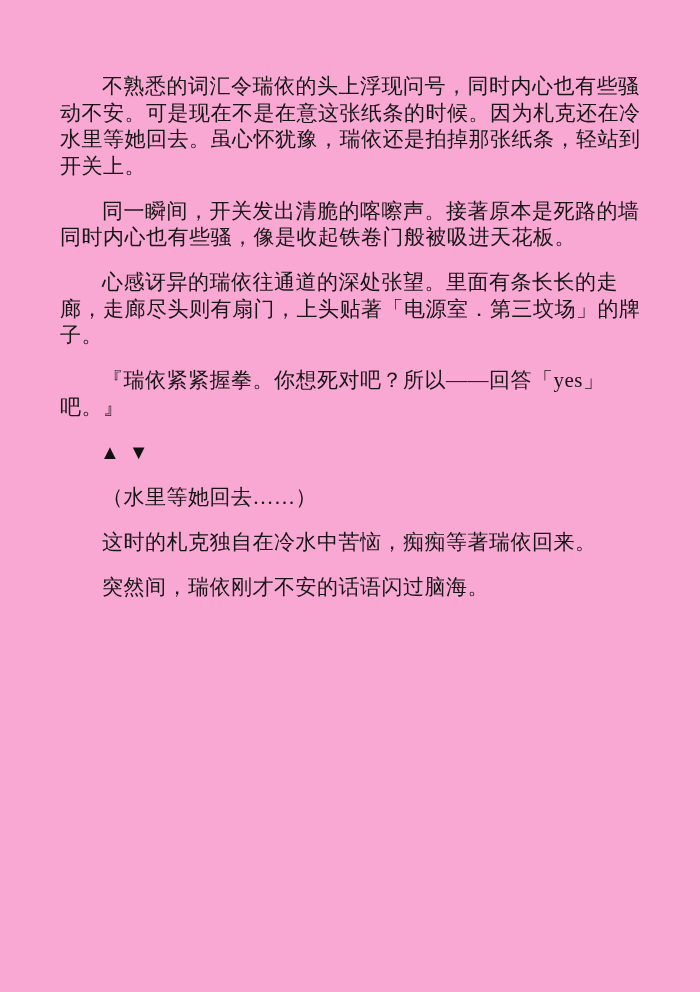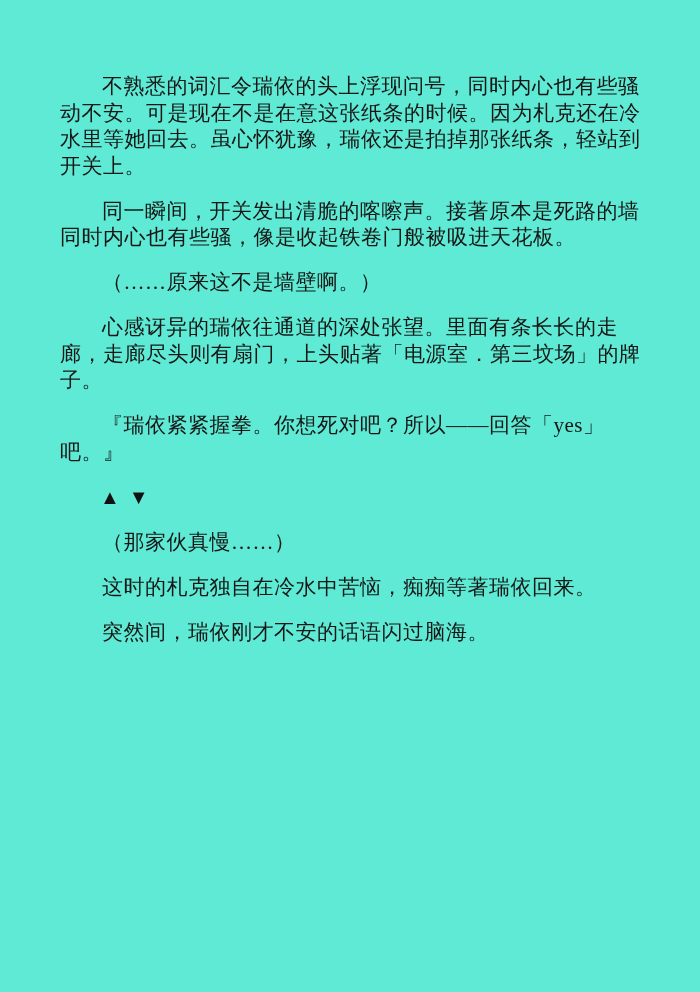--- a/index.html
+++ b/index.html
@@ -5,21 +5,21 @@
   html, body {
     margin: 0;
     padding: 0;
     background: #ffffff;
   }
   .page {
     position: relative;
     width: 700px;
     height: 992px;
     box-sizing: border-box;
-    background: #5eead4;
+    background: #f9a8d4;
     padding: 73px 56px 15px 60px;
     overflow: hidden;
     font-family: "Liberation Serif", "DejaVu Serif", serif;
     color: #161616;
   }
   .para {
     margin: 0 0 18.5px 0;
     font-size: 21px;
     line-height: 26.5px;
     text-indent: 2em;
@@ -38,23 +38,22 @@
 </head>
 <body>
 
 <div class="page">
   <p class="para">不熟悉的词汇令瑞依的头上浮现问号，同时内心也有些骚
 动不安。可是现在不是在意这张纸条的时候。因为札克还在冷
 水里等她回去。虽心怀犹豫，瑞依还是拍掉那张纸条，轻站到
 开关上。</p>
   <p class="para">同一瞬间，开关发出清脆的喀嚓声。接著原本是死路的墙
 同时内心也有些骚，像是收起铁卷门般被吸进天花板。</p>
-  <p class="para">（……原来这不是墙壁啊。）</p>
   <p class="para">心感讶异的瑞依往通道的深处张望。里面有条长长的走
 廊，走廊尽头则有扇门，上头贴著「电源室．第三坟场」的牌
 子。</p>
   <p class="para">『瑞依紧紧握拳。你想死对吧？所以——回答「yes」
 吧。』</p>
   <p class="scene-break">▲ ▼</p>
-  <p class="para">（那家伙真慢……）</p>
+  <p class="para">（水里等她回去……）</p>
   <p class="para">这时的札克独自在冷水中苦恼，痴痴等著瑞依回来。</p>
   <p class="para">突然间，瑞依刚才不安的话语闪过脑海。</p>
 </div>
 
 </body></html>

